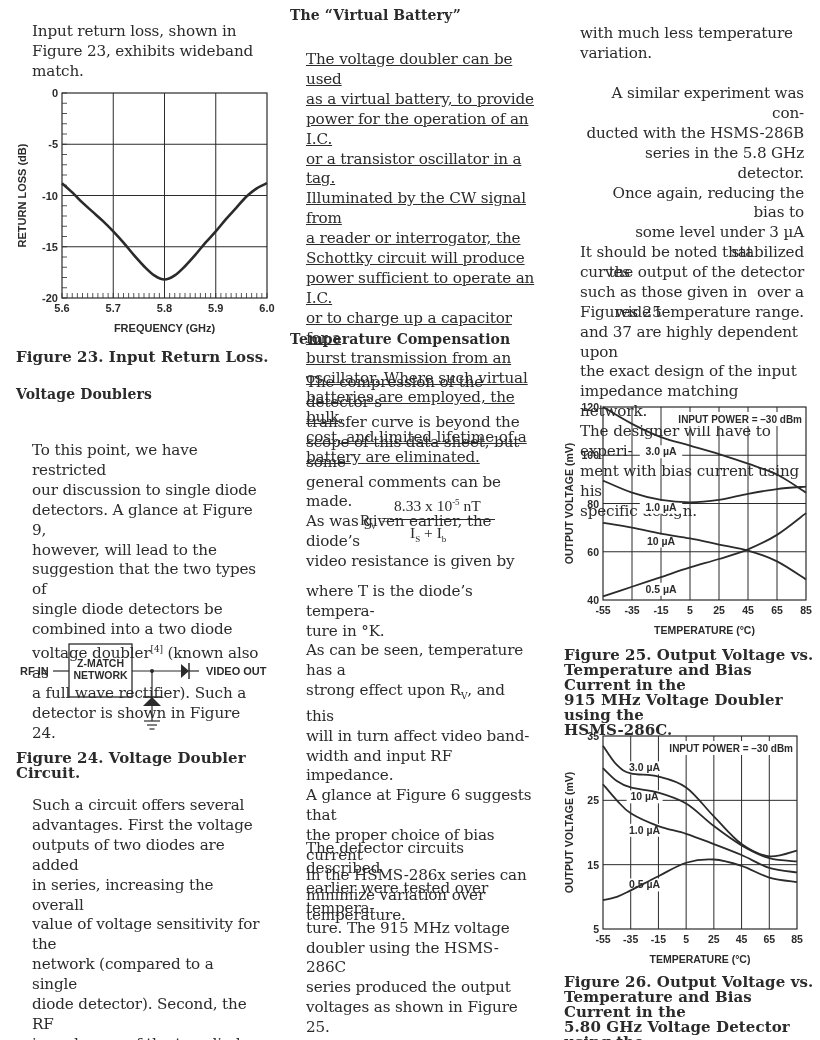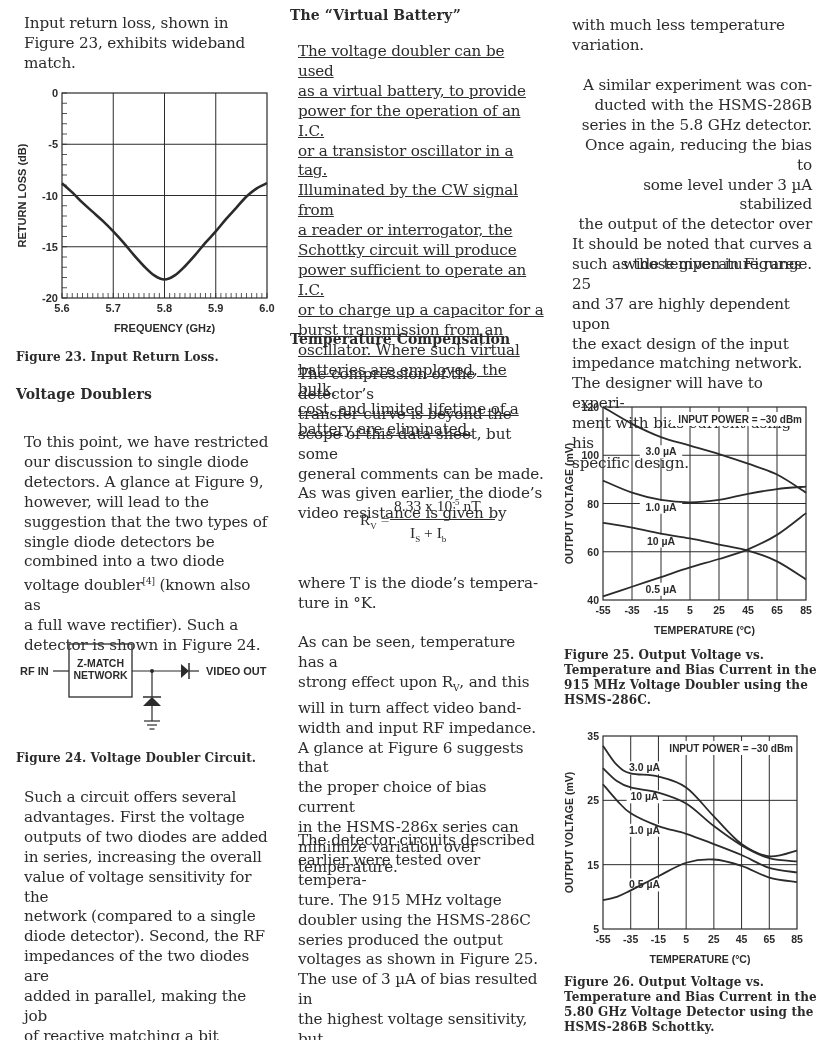--- a/index.html
+++ b/index.html
@@ -2,23 +2,23 @@
 <html><head>
 <meta charset="utf-8">
 <style>
   html, body { margin: 0; padding: 0; background: #ffffff; }
   body { width: 820px; height: 1040px; position: relative; overflow: hidden;
          font-family: "DejaVu Serif", "Liberation Serif", serif; color: #2b2b2b; }
   .col { position: absolute; top: 0; }
   .col1 { left: 16px; width: 262px; }
   .col2 { left: 290px; width: 262px; }
   .col3 { left: 564px; width: 256px; }
-  .p { position: absolute; font-size: 15.2px; line-height: 19.9px; margin: 8px; white-space: pre-line; letter-spacing: -0.15px; }
+  .p { position: absolute; font-size: 15.2px; line-height: 19.9px; margin: 16px; white-space: pre-line; letter-spacing: -0.15px; }
   .h { position: absolute; font-size: 14px; font-weight: bold; margin: 0; letter-spacing: 0.1px; }
-  .cap { position: absolute; font-size: 12px; font-weight: bold; line-height: 15px; margin: 0; white-space: pre-line; letter-spacing: 0.1px; }
+  .cap { position: absolute; font-size: 15px; font-weight: bold; line-height: 15px; margin: 0; white-space: pre-line; letter-spacing: 0.1px; }
   .fig { position: absolute; }
   svg text { font-family: "Liberation Sans", "DejaVu Sans", sans-serif; font-weight: bold; fill: #2b2b2b; }
   .formula { position: absolute; font-family: "Liberation Serif", "DejaVu Serif", serif; font-size: 15.5px; color: #2b2b2b; }
   sup, sub { font-size: 9px; }
 </style>
 </head>
 <body>
 
 <div class="col col1">
   <p class="p" style="top:6px;">Input return loss, shown in

